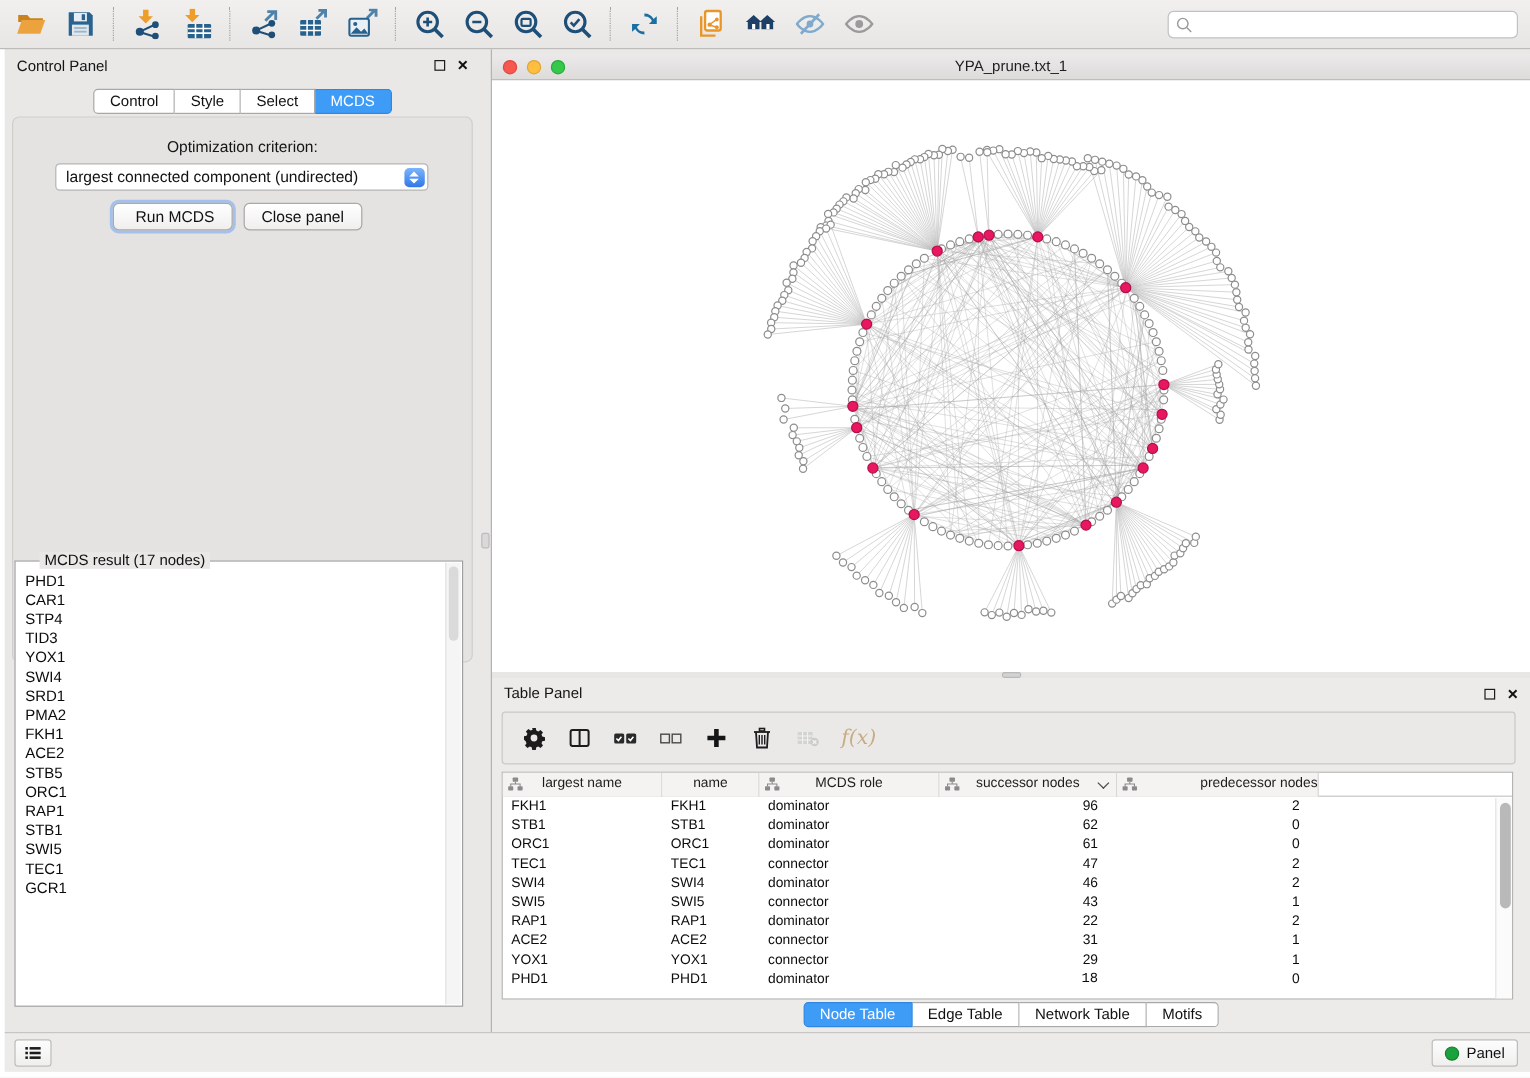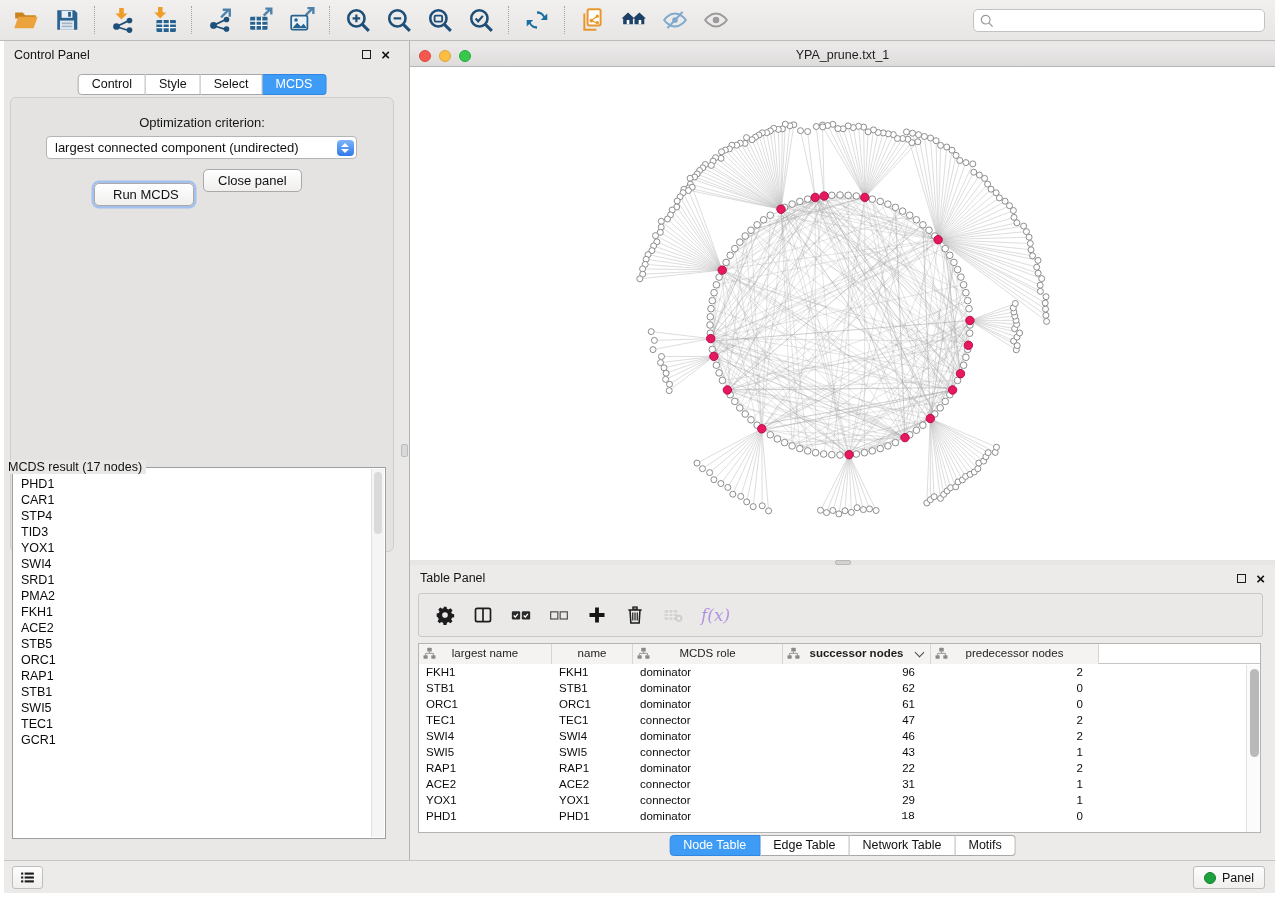--- a/index.html
+++ b/index.html
@@ -42,23 +42,23 @@
   .dropdown{position:absolute;left:35px;right:36px;top:38px;height:23px;background:#fff;
     border:1px solid #b4b4b4;border-radius:4px;font-size:13px;line-height:21px;padding-left:8px;color:#111;}
   .dd-stepper{position:absolute;right:2.5px;top:2.5px;width:17px;height:16px;border-radius:4px;
     background:linear-gradient(#7cb5fb,#3077e9);}
   .dd-stepper:before{content:"";position:absolute;left:4.5px;top:3px;border-left:4px solid transparent;
     border-right:4px solid transparent;border-bottom:4.5px solid #fff;}
   .dd-stepper:after{content:"";position:absolute;left:4.5px;bottom:3px;border-left:4px solid transparent;
     border-right:4px solid transparent;border-top:4.5px solid #fff;}
   .btn{background:linear-gradient(#ffffff,#f0efee);border:1px solid #a9a9a9;border-radius:5px;
     font-size:13px;height:23px;padding:0 14px;color:#111;cursor:default;font-family:"Liberation Sans",sans-serif;}
-  .btn.run{position:absolute;left:83px;top:85px;box-shadow:0 0 0 2.5px rgba(111,166,246,.55);padding-left:18px;}
+  .btn.run{position:absolute;left:83px;top:71px;box-shadow:0 0 0 2.5px rgba(111,166,246,.55);padding-left:18px;}
   .btn.closep{position:absolute;left:192px;top:71px;}
-  .group-legend{position:absolute;top:419px;left:0;background:#e9e8e7;padding:0 4px;font-size:12.5px;color:#111;z-index:2;}
+  .group-legend{position:absolute;top:419px;left:29px;background:#e9e8e7;padding:0 4px;font-size:12.5px;color:#111;z-index:2;}
   .group-box{position:absolute;left:8px;right:14px;top:426px;height:372px;background:#fff;border:1px solid #9f9f9f;}
   .result-list{position:absolute;inset:1px 14px 1px 1px;overflow:hidden;padding:7px 0 0 7px;}
   .result-item{font-size:12.5px;line-height:16px;color:#0b0b0b;}
   .list-vscroll{position:absolute;top:1px;right:1px;bottom:1px;width:13px;background:#f5f5f5;border-left:1px solid #e2e2e2;}
   .list-thumb{position:absolute;top:3px;left:2px;width:8px;height:62px;background:#dadada;border-radius:4px;}
 
   
   .divider-v{position:absolute;left:396px;width:10px;top:0;bottom:33px;background:#e9e8e7;border-right:1px solid #b3b3b3;}
   .v-handle{position:absolute;top:403px;left:1px;width:7px;height:13px;background:#d9d9d9;border:1px solid #bcbcbc;border-radius:2px;}
 
@@ -82,21 +82,21 @@
   .h-handle{position:absolute;left:50%;top:0;transform:translateX(-50%);width:16px;height:5px;
     background:#d2d2d2;border:1px solid #b9b9b9;border-radius:2px;}
 
   
   .table-panel{position:absolute;top:524px;left:0;right:0;bottom:0;background:#ecebea;}
   .tp-title{position:absolute;top:6px;left:10px;font-size:12.5px;color:#141414;}
   .tp-toolbar{position:absolute;top:28px;left:8px;right:12px;height:44px;background:#eae9e8;
     border:1px solid #c9c8c7;border-radius:3px;display:flex;align-items:center;gap:18px;padding-left:16px;}
   .tp-btn{background:none;border:none;padding:0;display:flex;align-items:center;cursor:default;}
   .tp-btn.dis{opacity:.45;}
-  .fx-label{font-family:"DejaVu Serif",serif;font-style:italic;font-size:17px;color:#6d28d9;}
+  .fx-label{font-family:"DejaVu Serif",serif;font-style:italic;font-size:17px;color:#a16207;}
   .table-wrap{position:absolute;top:78px;left:8px;right:14px;height:190px;background:#fff;border:1px solid #b5b4b3;}
   .thead{display:flex;height:20px;border-bottom:1px solid #c6c5c4;}
   .th{position:relative;height:20px;background:#f4f3f2;border-right:1px solid #d7d6d5;
     font-size:11.5px;color:#1d1d1d;text-align:center;line-height:19px;}
   .th .hdr-ic{position:absolute;left:4px;top:3px;}
   .sort-chev{position:absolute;right:7px;top:5px;width:7px;height:7px;border-right:1.5px solid #4a4a4a;
     border-bottom:1.5px solid #4a4a4a;transform:rotate(45deg);}
   .tr{display:flex;height:16px;}
   .td{font-size:11.5px;line-height:16px;color:#0c0c0c;padding-left:7px;overflow:hidden;white-space:nowrap;}
   .td.num{text-align:right;padding-right:16px;padding-left:0;}
@@ -1245,24 +1245,24 @@
       </div>
       <div class="table-wrap">
         <div class="thead">
             <div class="th" style="width: 133px;"><svg width="13" height="13" class="hdr-ic">
                 <use href="#icon-sitemap"></use>
               </svg><span>largest name</span></div>
             <div class="th" style="width: 81px;"><span>name</span></div>
             <div class="th" style="width: 150px;"><svg width="13" height="13" class="hdr-ic">
                 <use href="#icon-sitemap"></use>
               </svg><span>MCDS role</span></div>
-            <div class="th" style="width: 148px; font-weight: bold;"><svg width="13" height="13" class="hdr-ic">
+            <div class="th" style="width: 148px;"><svg width="13" height="13" class="hdr-ic">
                 <use href="#icon-sitemap"></use>
               </svg><span>successor nodes</span><span class="sort-chev"></span></div>
-            <div class="th" style="width: 168px;"><svg width="13" height="13" class="hdr-ic">
+            <div class="th" style="width: 168px; text-align: right;"><svg width="13" height="13" class="hdr-ic">
                 <use href="#icon-sitemap"></use>
               </svg><span>predecessor nodes</span></div>
           </div>
         <div>
             <div class="tr">
               <span class="td" style="width: 133px;">FKH1</span>
               <span class="td" style="width: 81px;">FKH1</span>
               <span class="td" style="width: 150px;">dominator</span>
               <span class="td num" style="width: 148px;">96</span>
               <span class="td num" style="width: 168px;">2</span>

